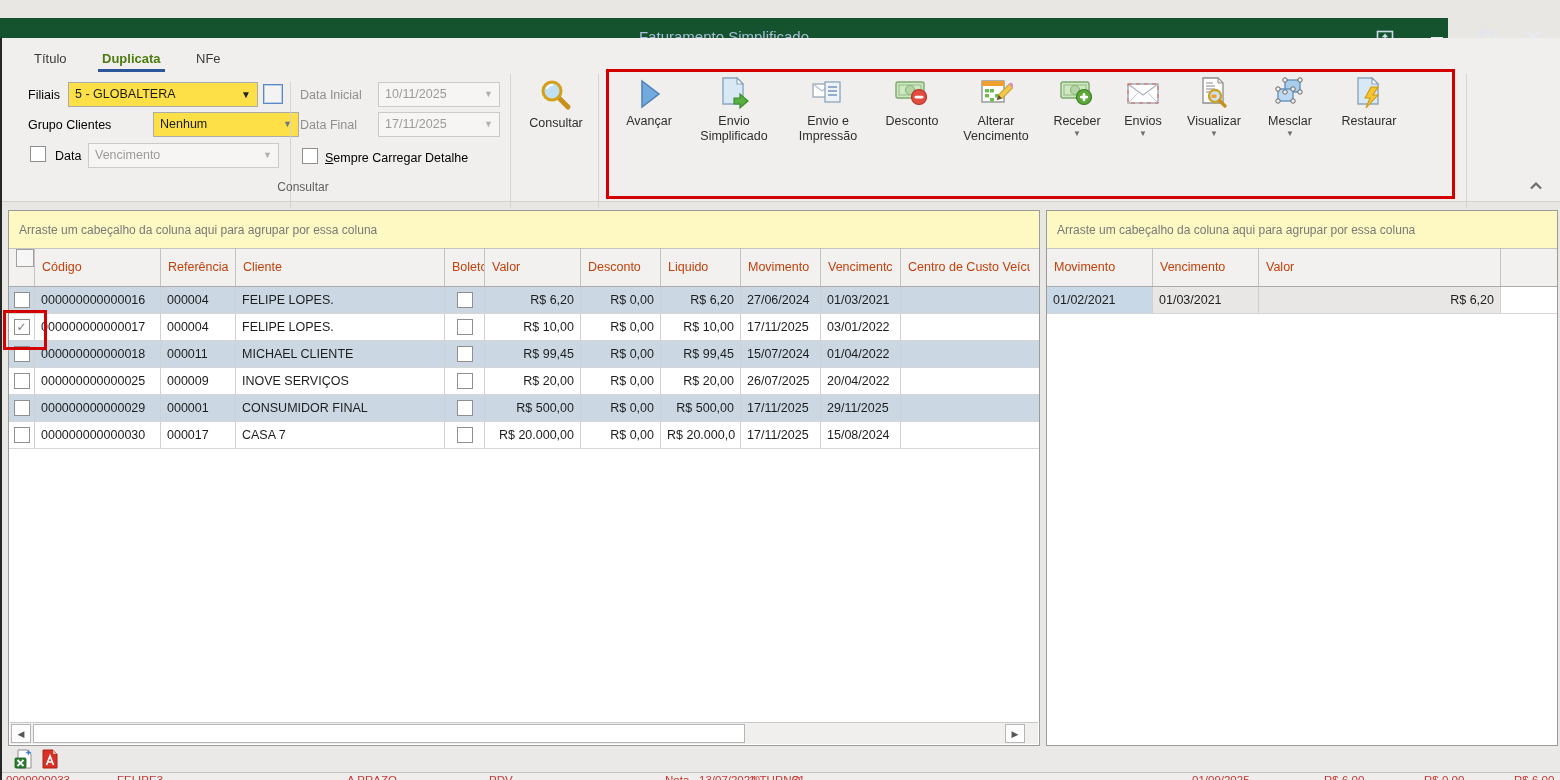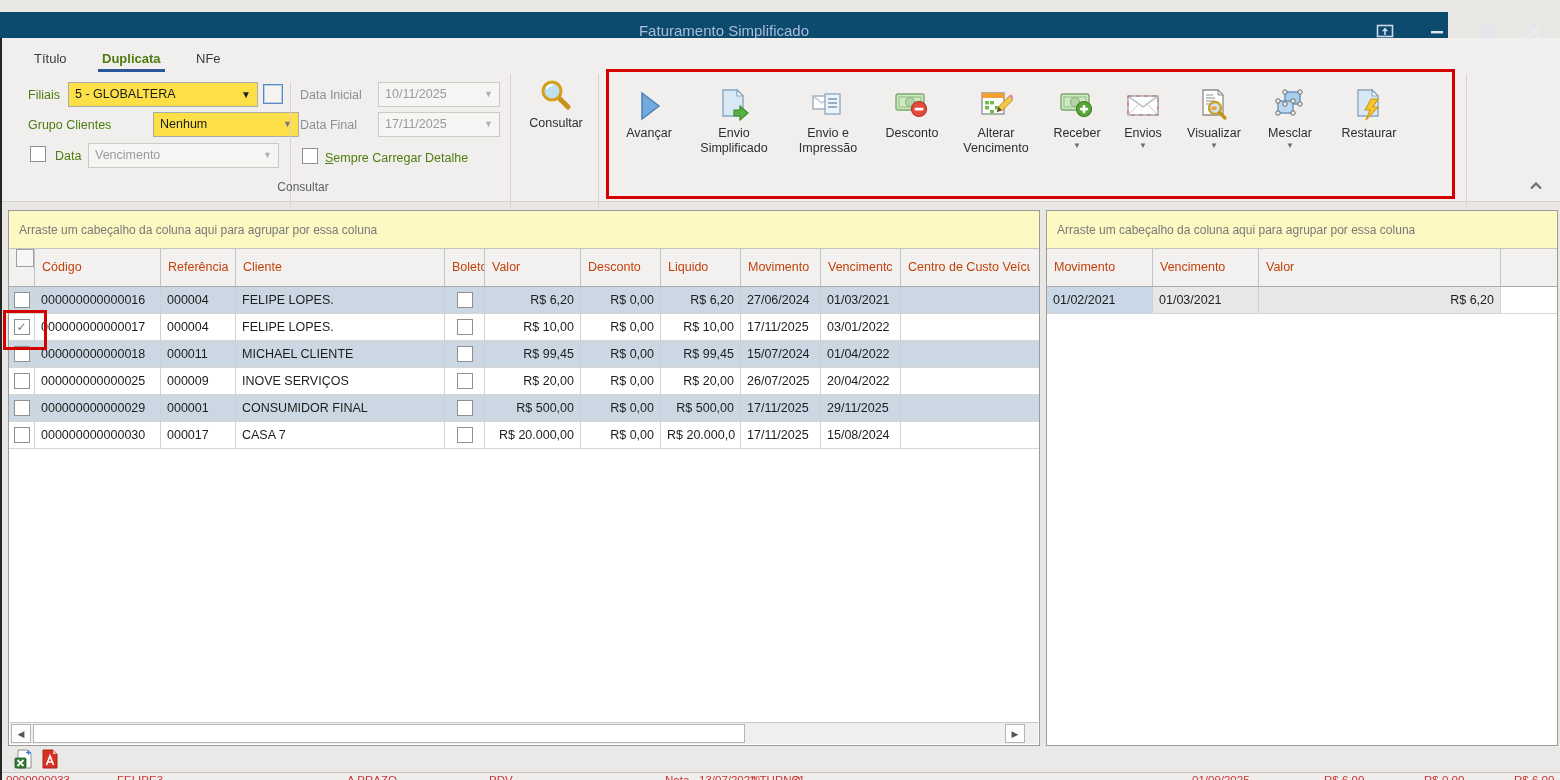--- a/index.html
+++ b/index.html
@@ -2,53 +2,53 @@
 <html><head>
 <meta charset="utf-8">
 <style>
   * { margin:0; padding:0; box-sizing:border-box; }
   html,body { width:1560px; height:780px; overflow:hidden; background:#1f1f1f;
     font-family:"Liberation Sans","DejaVu Sans",sans-serif; }
   .window { position:relative; width:1560px; height:780px; background:#e9e7e4; overflow:hidden; }
   .left-edge { position:absolute; left:0; top:38px; width:2px; height:742px; background:#262626; z-index:40; }
 
   
-  .titlebar { position:absolute; left:0; top:12px; width:1448px; height:38px; background:#0c4a6e; }
+  .titlebar { position:absolute; left:0; top:18px; width:1448px; height:38px; background:#14532d; }
   .titlebar .title { position:absolute; left:0; top:0; width:100%; height:38px; line-height:38px;
     text-align:center; color:#a9bdd9; font-size:15px; }
   .winbtn { position:absolute; top:6px; width:34px; height:26px; display:flex; align-items:center;
     justify-content:center; cursor:default; }
   .winbtn svg { display:block; }
 
   
   .ribbon { position:absolute; left:0; top:38px; width:1560px; height:164px; background:#f1efed;
     border-bottom:1px solid #d3d0cd; }
   .tab { position:absolute; top:8px; height:26px; line-height:26px; font-size:13px; color:#3b3b3b; padding:0 4px; }
   .tab.active { font-weight:bold; color:#4d7c0f; border-bottom:3px solid #2b579a; }
-  .rlabel { position:absolute; font-size:12.5px; color:#4d7c0f; height:24px; line-height:24px; }
+  .rlabel { position:absolute; font-size:12.5px; color:#000000; height:24px; line-height:24px; }
   .rlabel.dis { color:#8f8f8f; }
   .combo { position:absolute; background:#fde047; border:1px solid #ababab; height:25px; font-size:12.5px;
     color:#1c1c1c; line-height:23px; padding-left:6px; }
   .combo .arr { position:absolute; right:6px; top:0; height:23px; line-height:23px; font-size:10px; color:#222; }
   .combo.small-arr .arr { color:#777; font-size:9px; }
   .combo.dis { background:#f6f5f3; border-color:#cccac7; color:#9b9b9b; }
   .combo.dis .arr { color:#b0b0b0; }
   .cbx { width:16px; height:16px; background:#fff; border:1px solid #8f8f8f; font-size:12px;
     line-height:14px; text-align:center; color:#7a7a7a; }
   .focus-cbx { position:absolute; width:20px; height:20px; background:#f4f3f1; border:1px solid #5a87c5;
     box-shadow:0 0 0 1px #b9cde6 inset; }
   .vsep { position:absolute; width:1px; background:#d6d3d0; }
   .grouplabel { position:absolute; font-size:12px; color:#5f5f5f; text-align:center; }
 
   .bigbtn { position:absolute; display:flex; flex-direction:column; align-items:center; cursor:default; }
   .bigbtn .ic { height:36px; display:flex; align-items:flex-end; justify-content:center; }
   .bigbtn .lbl { margin-top:4px; font-size:12.5px; color:#2e2e2e; text-align:center; line-height:15px; }
   .bigbtn .drop { margin-top:1px; font-size:8px; color:#6d6d6d; line-height:8px; }
   .ops-row { position:absolute; left:612px; top:32px; width:845px; height:126px; display:flex; align-items:flex-start; }
-  .ops-row .bigbtn { position:relative; flex:0 0 auto; padding-top:16px; }
+  .ops-row .bigbtn { position:relative; flex:0 0 auto; padding-top:4px; }
 
   .collapse-btn { position:absolute; left:1523px; top:138px; width:26px; height:18px;
     display:flex; align-items:center; justify-content:center; }
 
   
   .panel { position:absolute; background:#fff; border:1px solid #9b9b9b; }
   .groupbar { position:absolute; left:0; top:0; right:0; height:38px; background:#fef9c3;
     border-bottom:1px solid #c6c3c0; font-size:12px; color:#787878; line-height:38px; padding-left:10px; }
   .ghead { position:absolute; left:0; top:38px; right:0; height:38px; background:#f2f1ef;
     border-bottom:1px solid #ababab; display:flex; }

